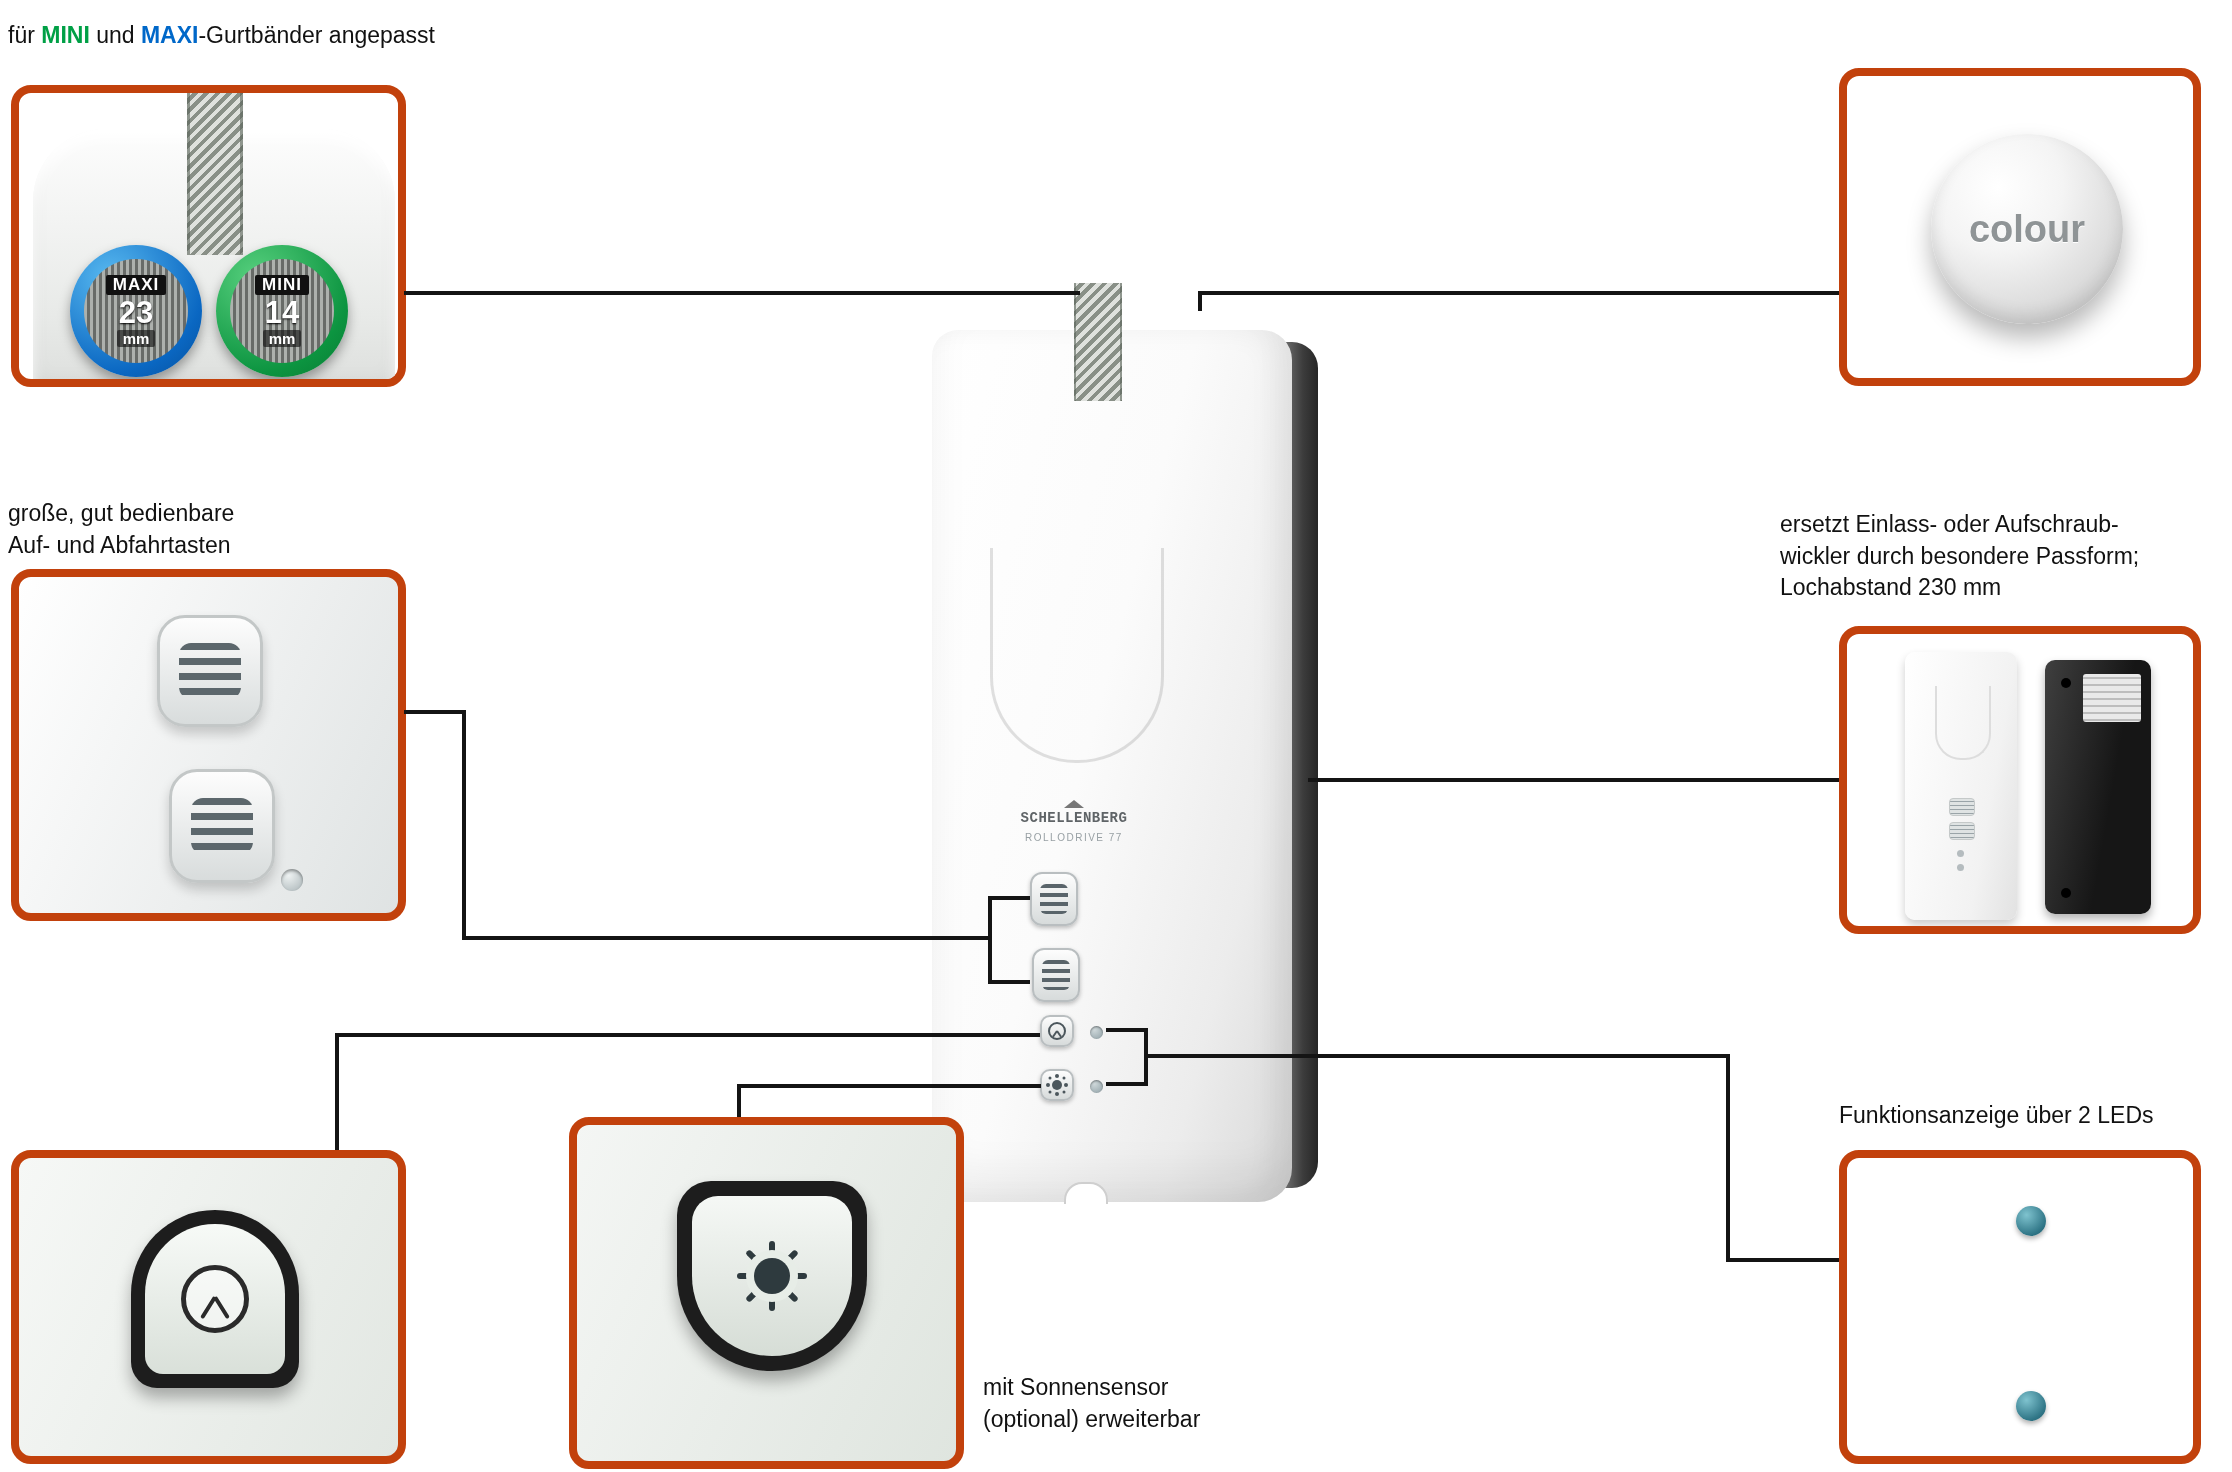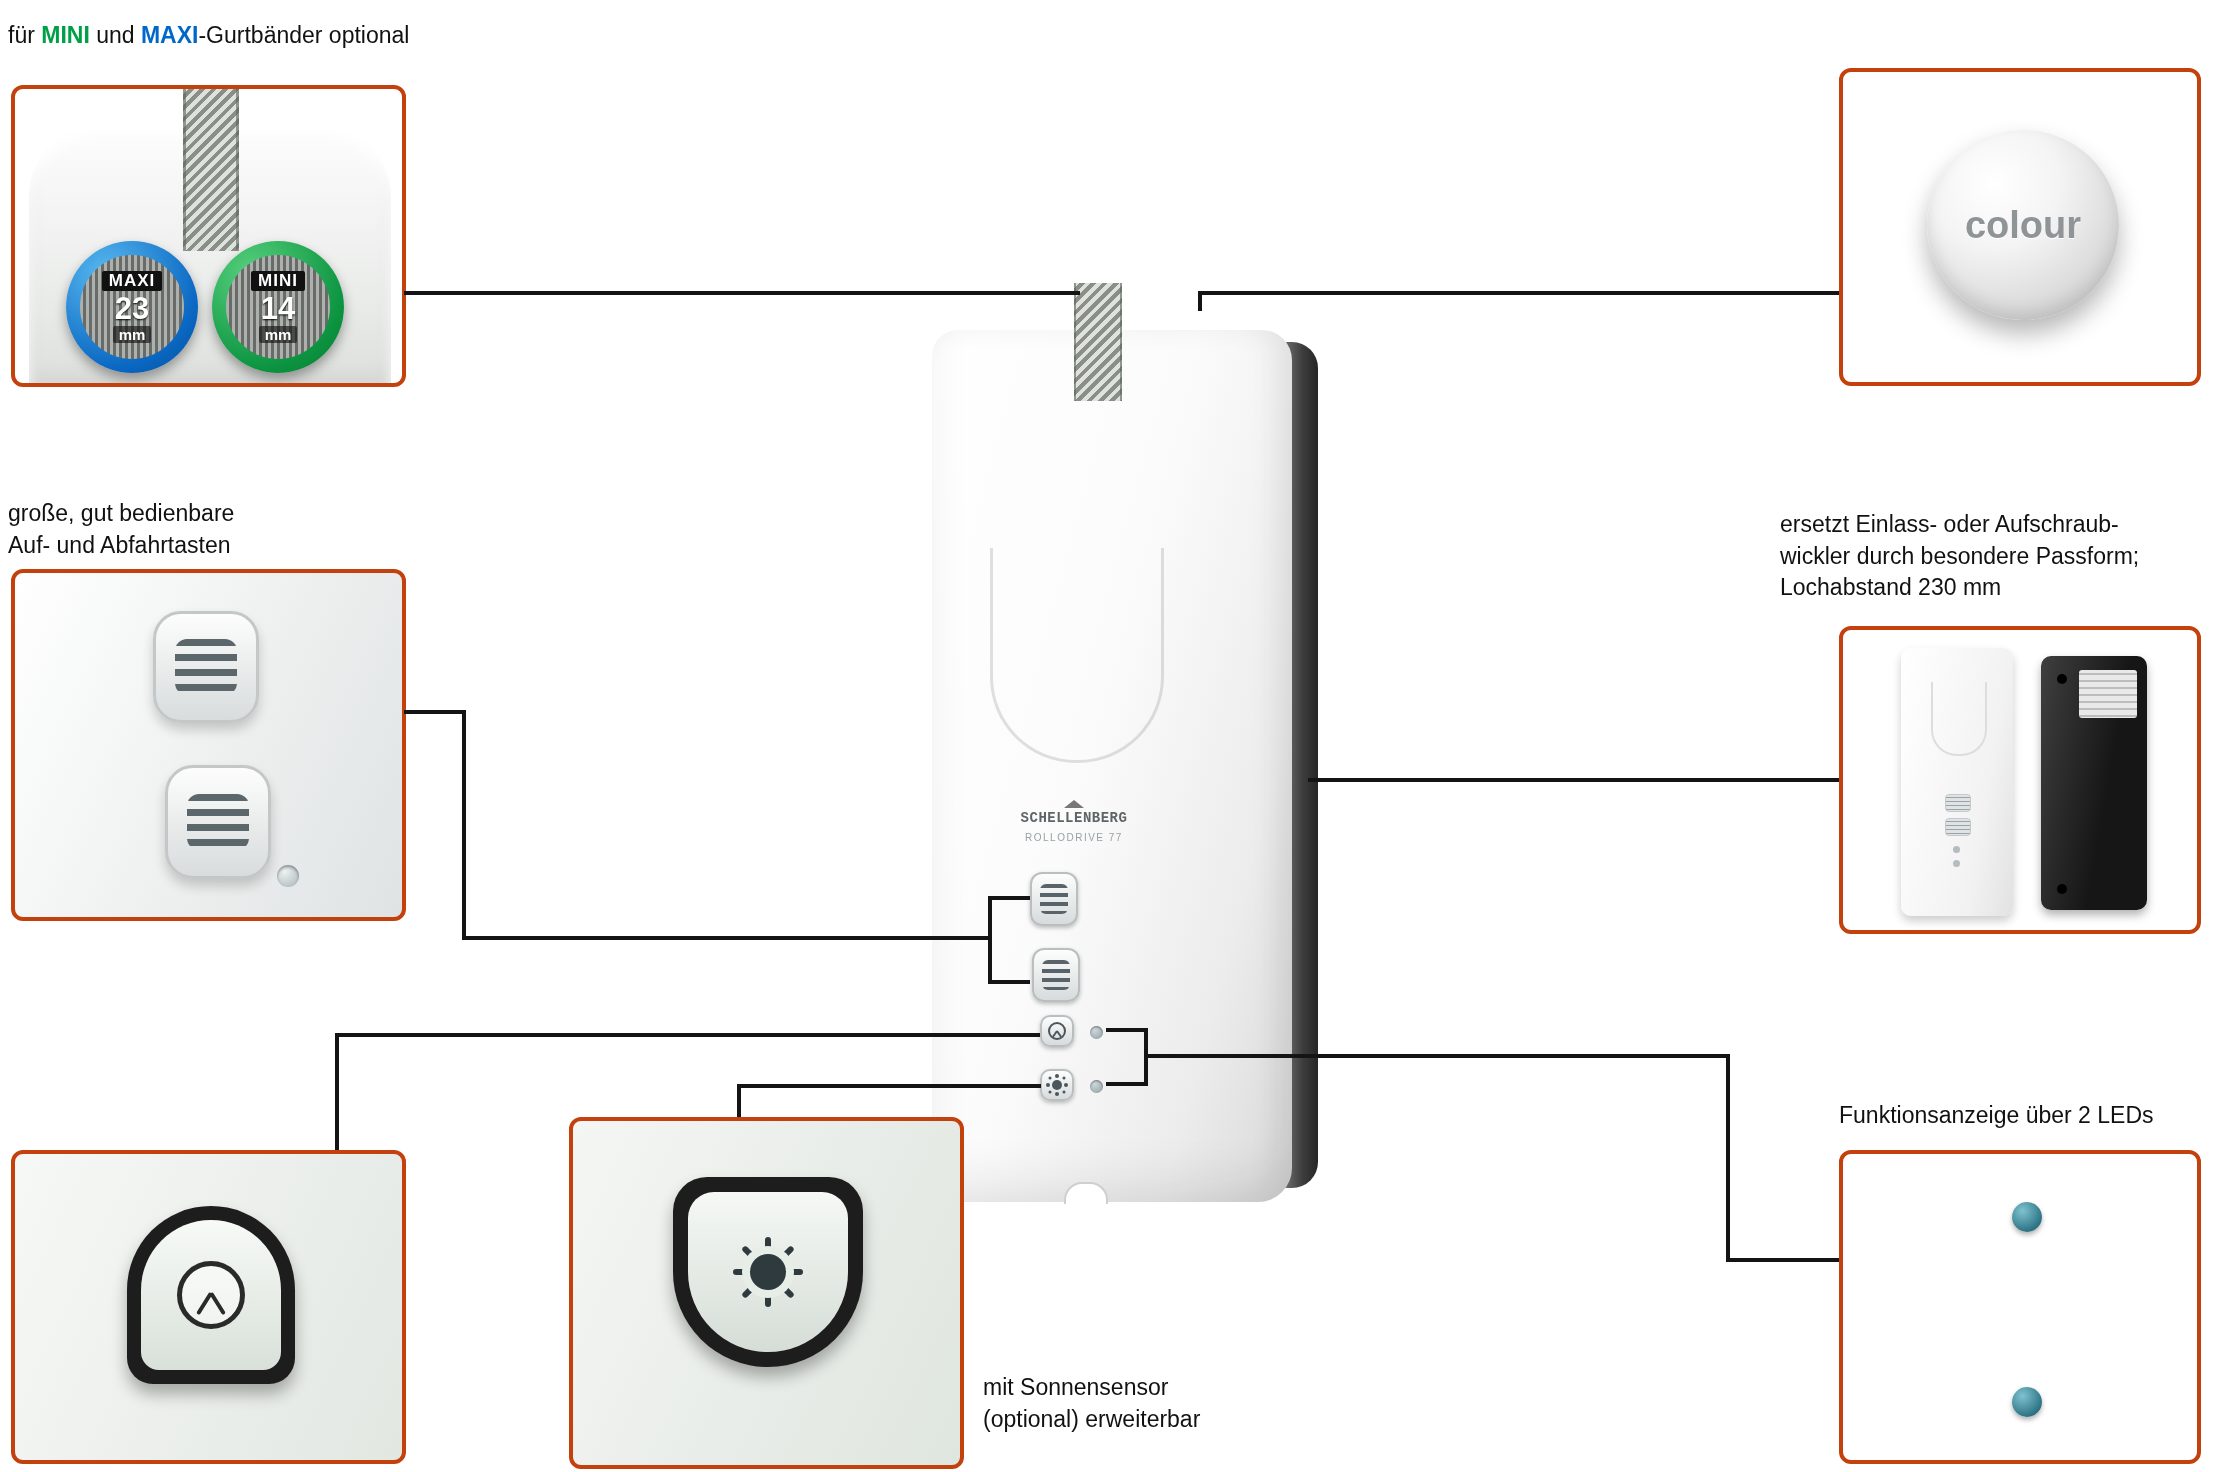--- a/index.html
+++ b/index.html
@@ -10,22 +10,22 @@
 
   
   .label { position:absolute; font-size:23px; line-height:1.38; color:#111; }
   .label span { display:block; white-space:nowrap; }
   .label.inline span { display:inline; }
   .c-mini { color:#00a046; font-weight:bold; }
   .c-maxi { color:#0068c9; font-weight:bold; }
 
   
   .box {
-    position:absolute; box-sizing:border-box; border:4px solid #c2410c;
-    border-radius:12px; background:#ffffff; overflow:hidden;
+    position:absolute; box-sizing:border-box; border:8px solid #c2410c;
+    border-radius:20px; background:#ffffff; overflow:hidden;
   }
   .box-belts   { left:11px;   top:85px;   width:395px; height:302px; }
   .box-colour  { left:1839px; top:68px;   width:362px; height:318px; }
   .box-buttons { left:11px;   top:569px;  width:395px; height:352px;
                  background:linear-gradient(115deg,#ffffff,#eceeee 60%,#dfe3e3); }
   .box-fit     { left:1839px; top:626px;  width:362px; height:308px; }
   .box-timer   { left:11px;   top:1150px; width:395px; height:314px;
                  background:linear-gradient(115deg,#f6f8f6,#e2e7e2); }
   .box-sun     { left:569px;  top:1117px; width:395px; height:352px;
                  background:linear-gradient(115deg,#f4f6f4,#dfe5df); }
@@ -231,21 +231,21 @@
     <div class="mini-clock"></div>
   </div>
   <div class="dev-btn dev-btn-sun">
     <div class="mini-sun"></div>
   </div>
   <div class="dev-led dev-led-1"></div>
   <div class="dev-led dev-led-2"></div>
   <div class="device-notch"></div>
 
   <div class="label inline" style="left:8px; top:20px;">
-    <span>für </span><span class="c-mini">MINI</span><span> und </span><span class="c-maxi">MAXI</span><span>-Gurtbänder optional</span>
+    <span>für </span><span class="c-mini">MINI</span><span> und </span><span class="c-maxi">MAXI</span><span>-Gurtbänder angepasst</span>
   </div>
 
   <div class="box box-belts">
     <div class="tlb-device"></div>
     <div class="tlb-belt"></div>
     <div class="badge badge-maxi">
       <div class="badge-inner">
         <span class="badge-name">MAXI</span>
         <span class="badge-size">23</span>
         <span class="badge-unit">mm</span>

